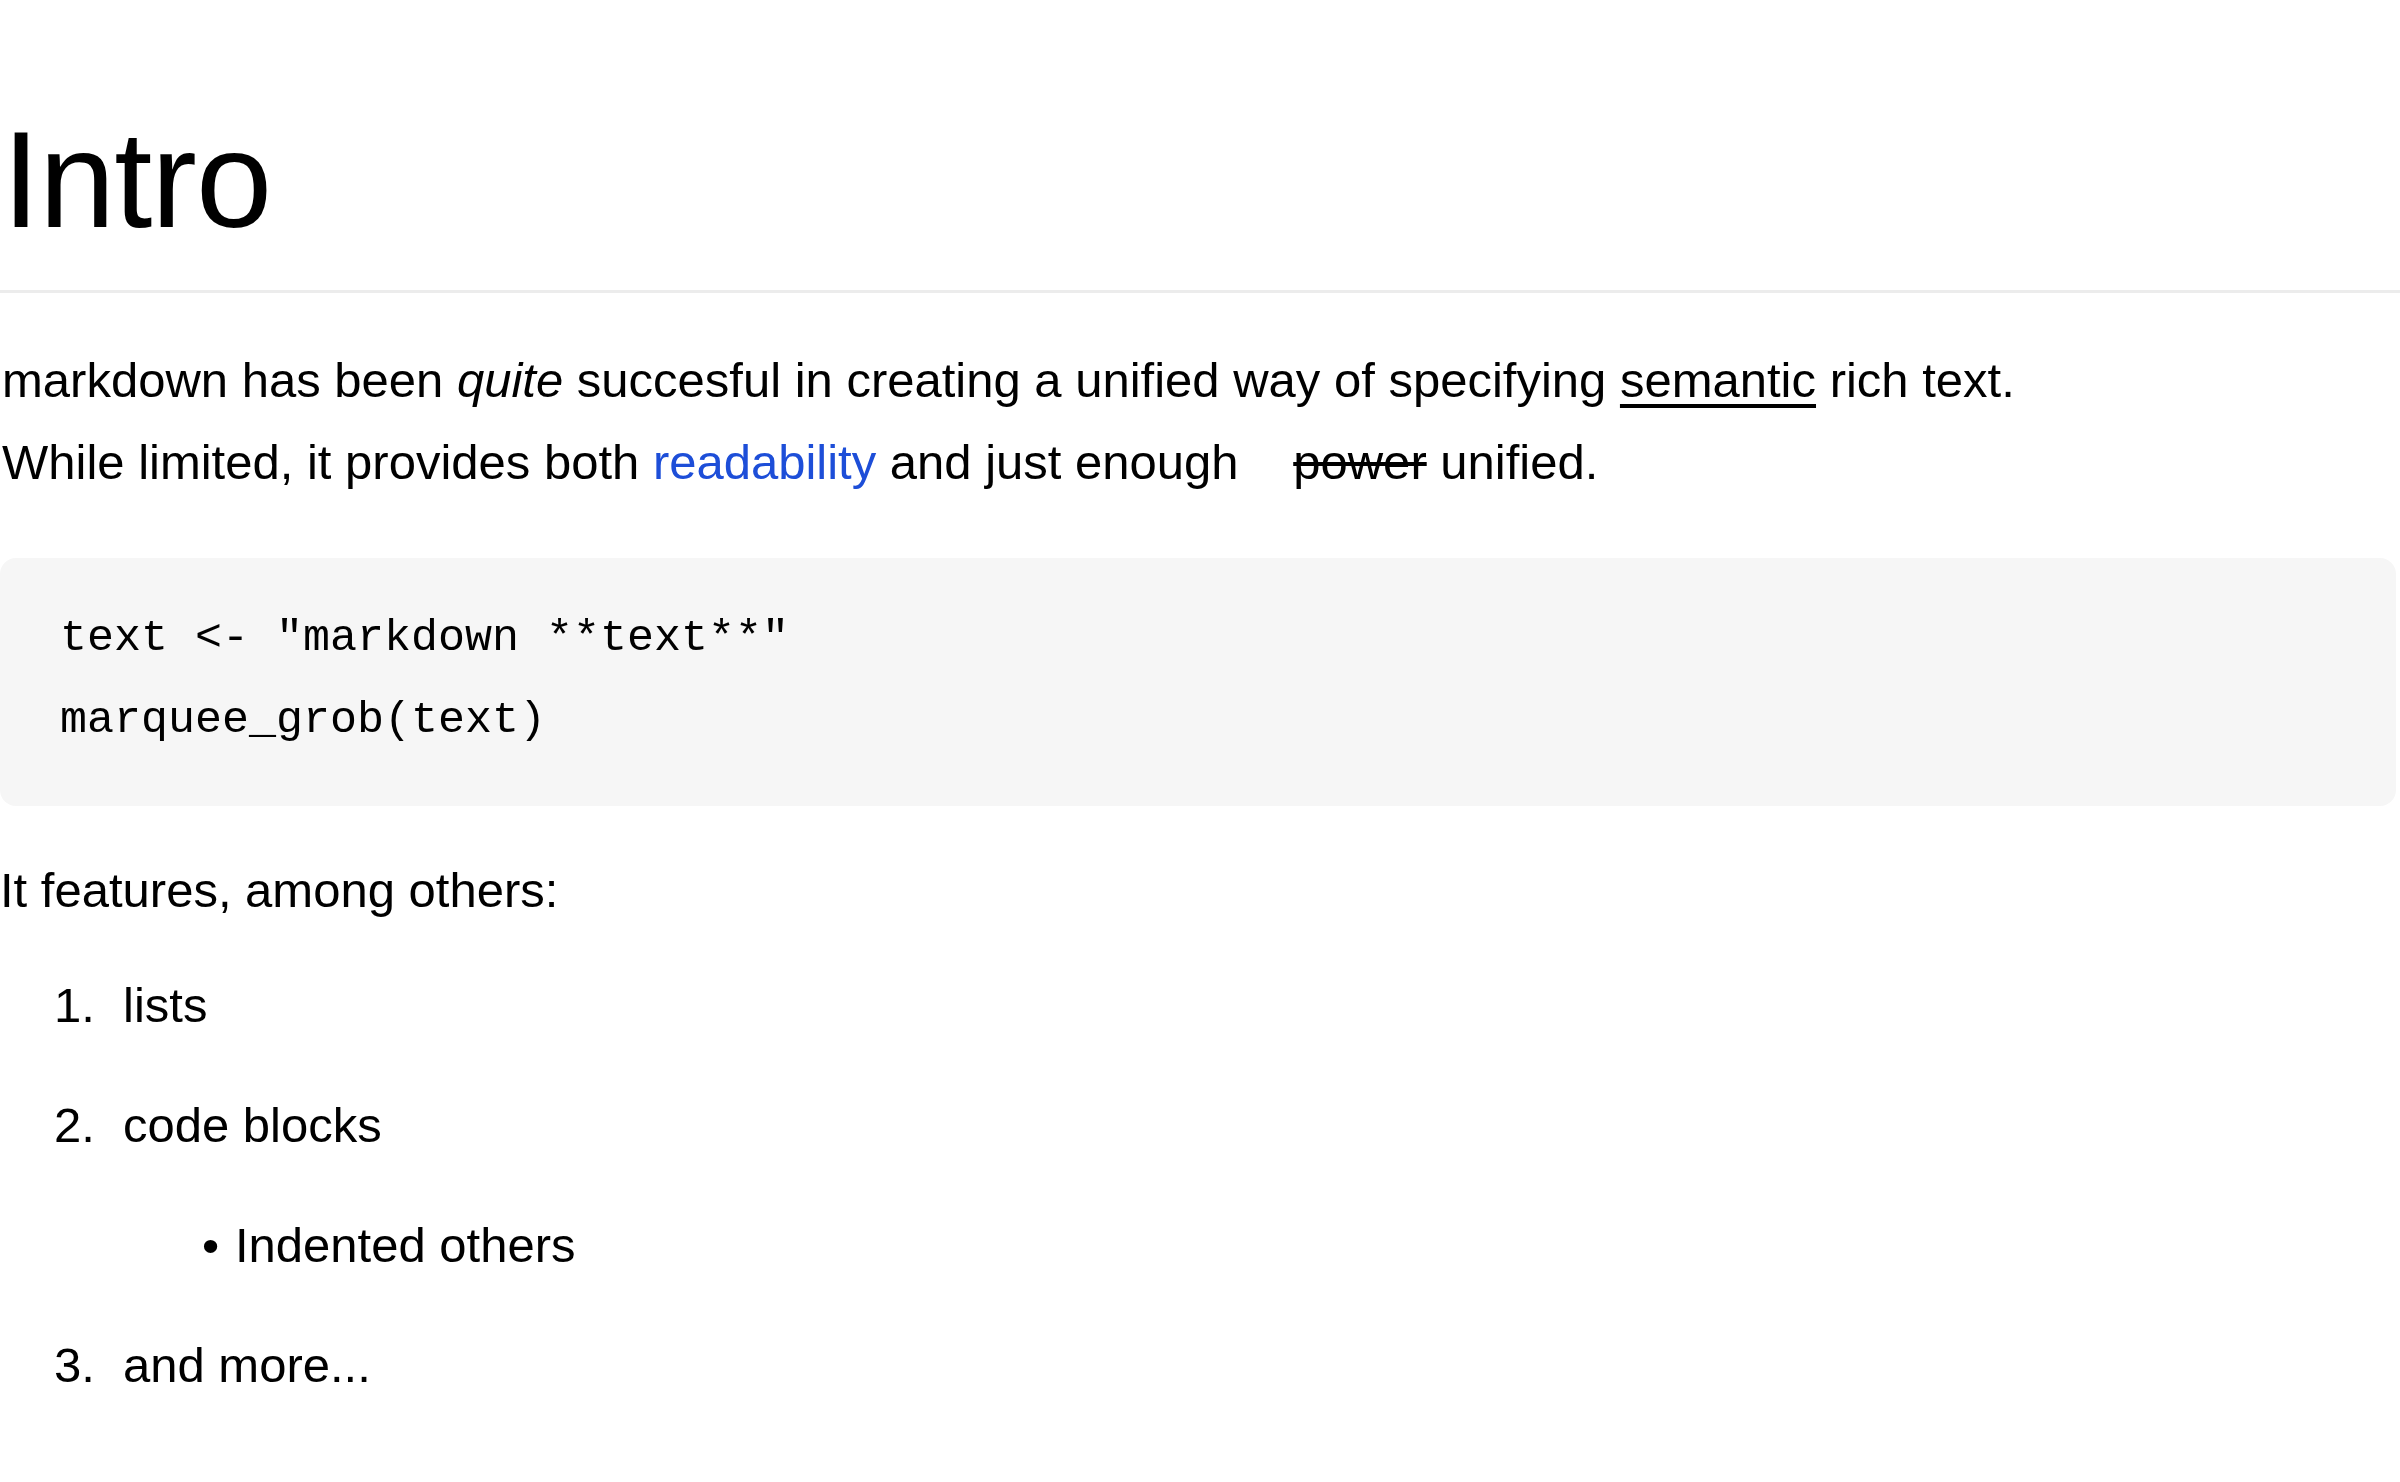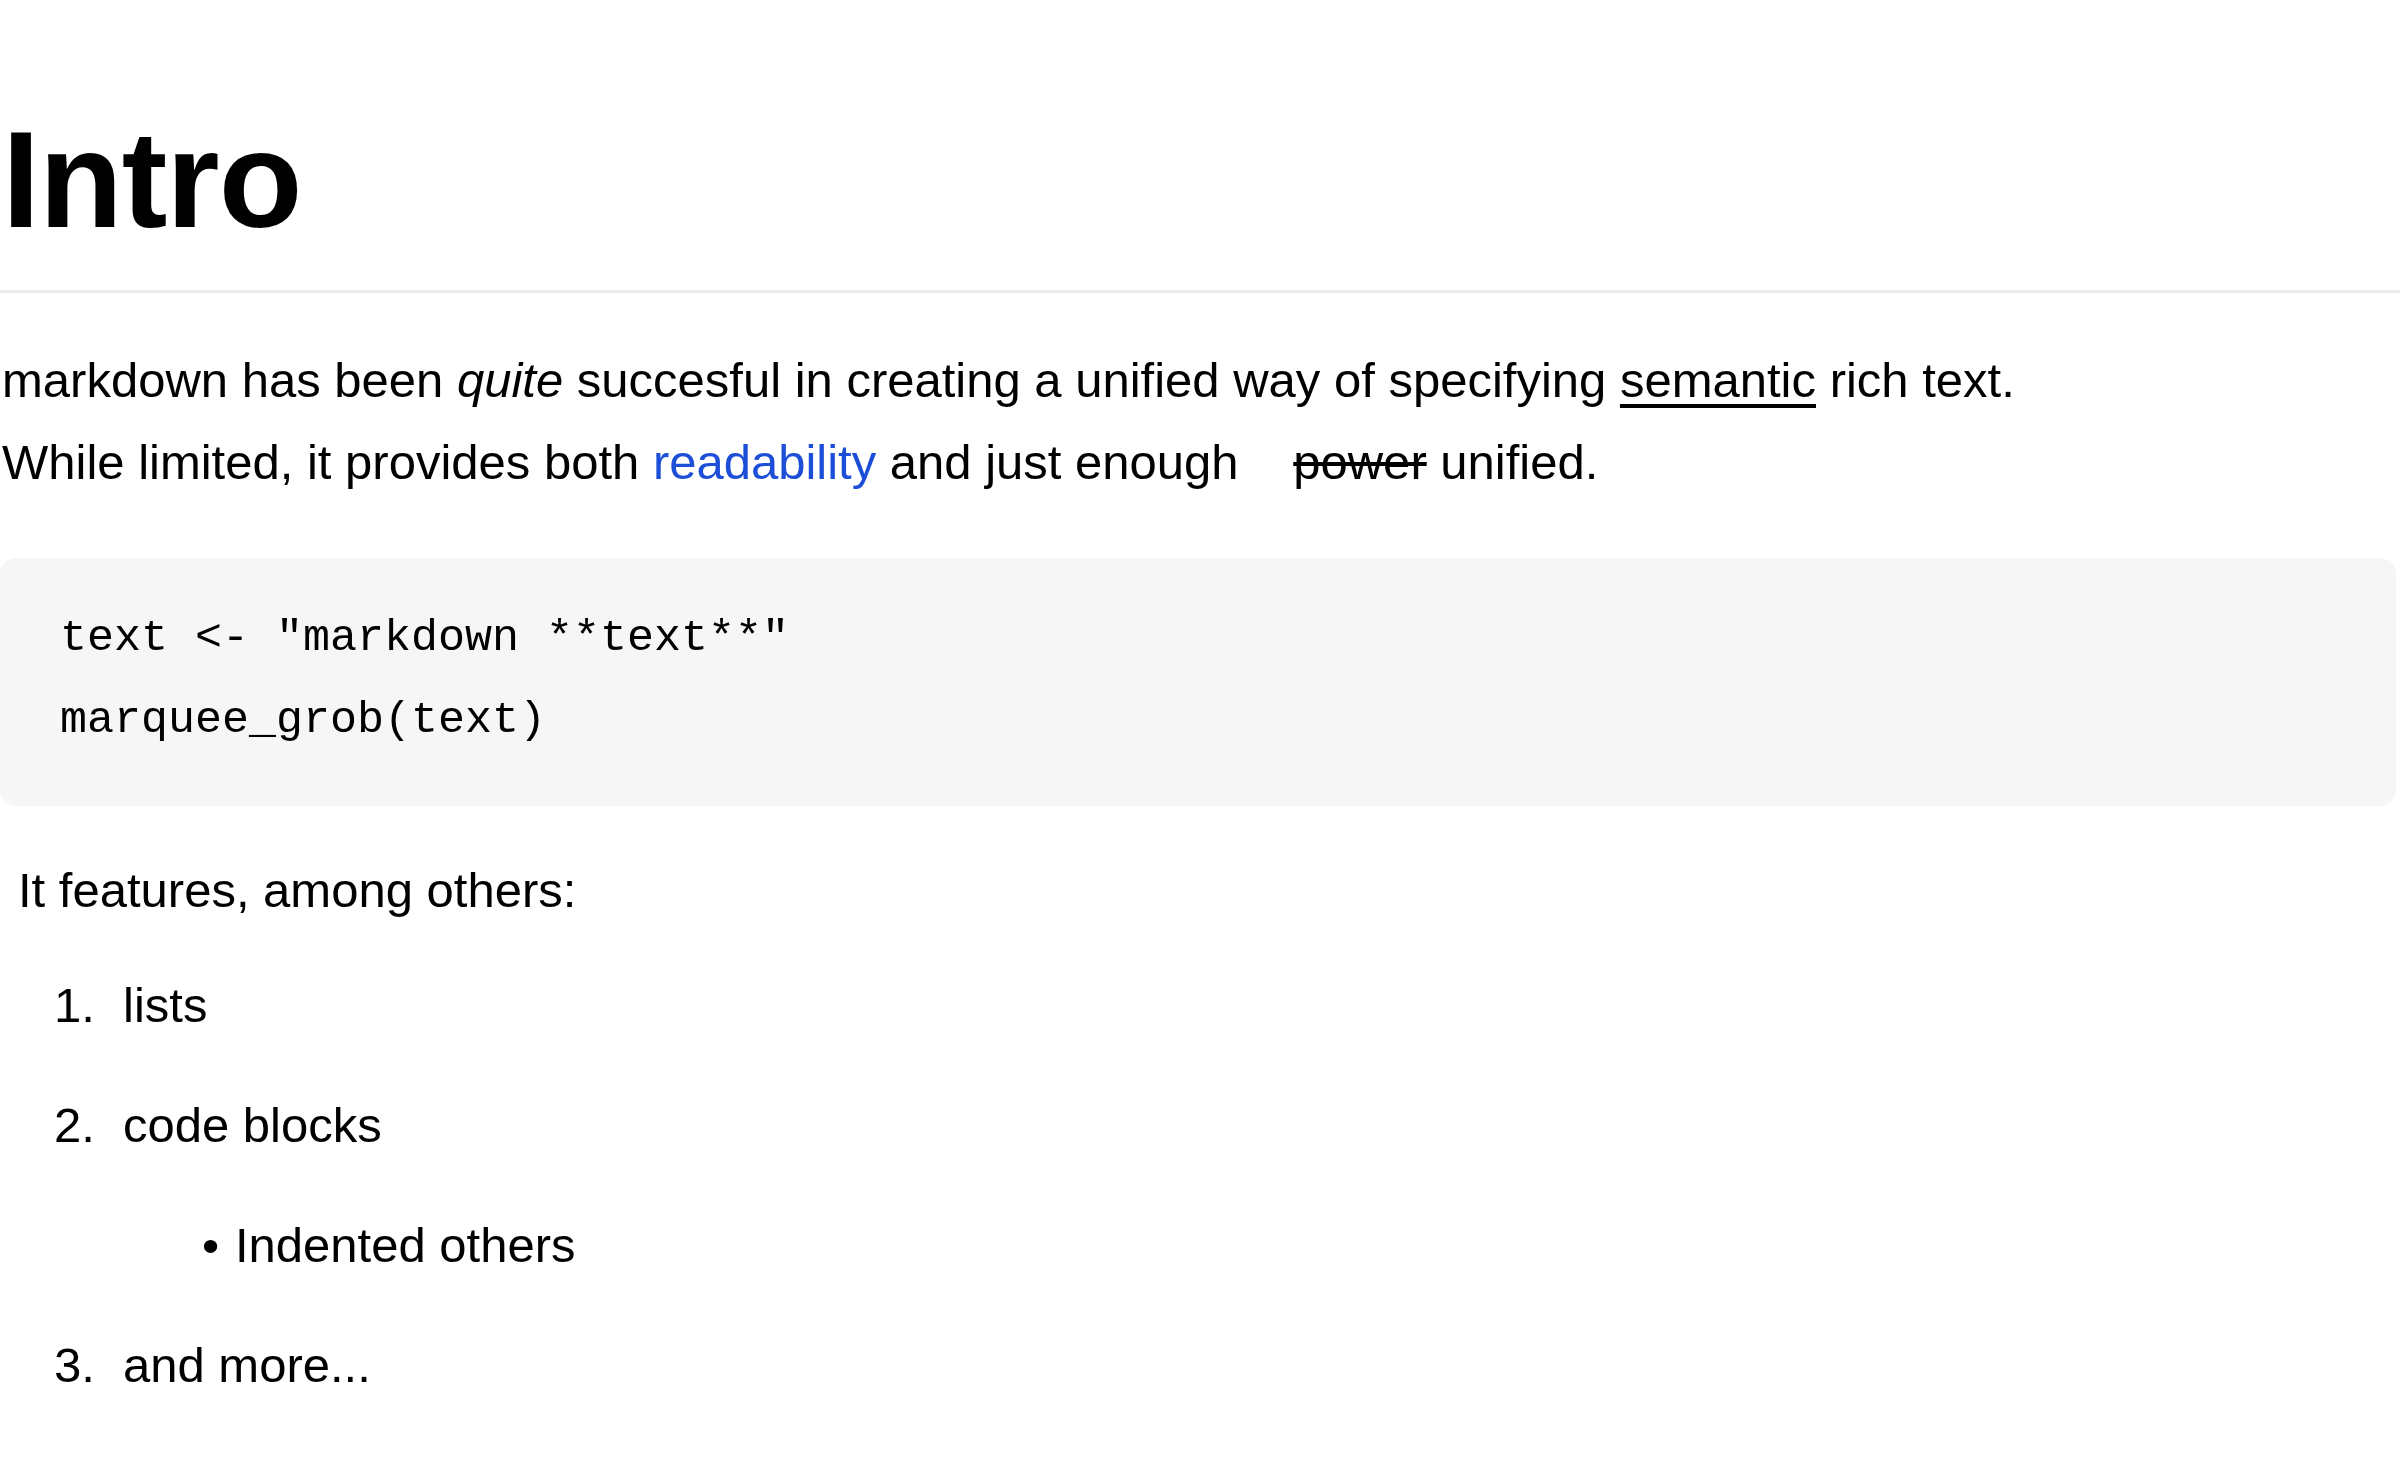--- a/index.html
+++ b/index.html
@@ -16,21 +16,21 @@
     font-size: 49px;
     line-height: 82px;
   }
   .doc { width: 2400px; height: 1482px; position: relative; }
 
   h1.page-title {
     margin: 110px 0 0 0;
     padding: 0 0 0 2px;
     font-size: 137px;
     line-height: 140px;
-    font-weight: 700;
+    font-weight: 400;
     letter-spacing: -1px;
   }
 
   hr.divider {
     margin: 40px 0 0 0;
     border: none;
     border-top: 3px solid #ececec;
     height: 0;
   }
 
@@ -63,21 +63,21 @@
     padding: 40px 60px 44px 60px;
     font-family: "Liberation Mono", "DejaVu Sans Mono", monospace;
     font-size: 45px;
     line-height: 82px;
     color: #000000;
   }
   .code-line { display: block; white-space: pre; }
 
   p.features-intro {
     margin: 43px 0 0 0;
-    padding: 0 0 0 18px;
+    padding: 0 0 0 0;
   }
 
   .list { margin: 33px 0 0 0; }
   .item {
     position: relative;
     padding-left: 123px;
     margin-top: 38px;
     line-height: 82px;
   }
   .item:first-child { margin-top: 0; }

